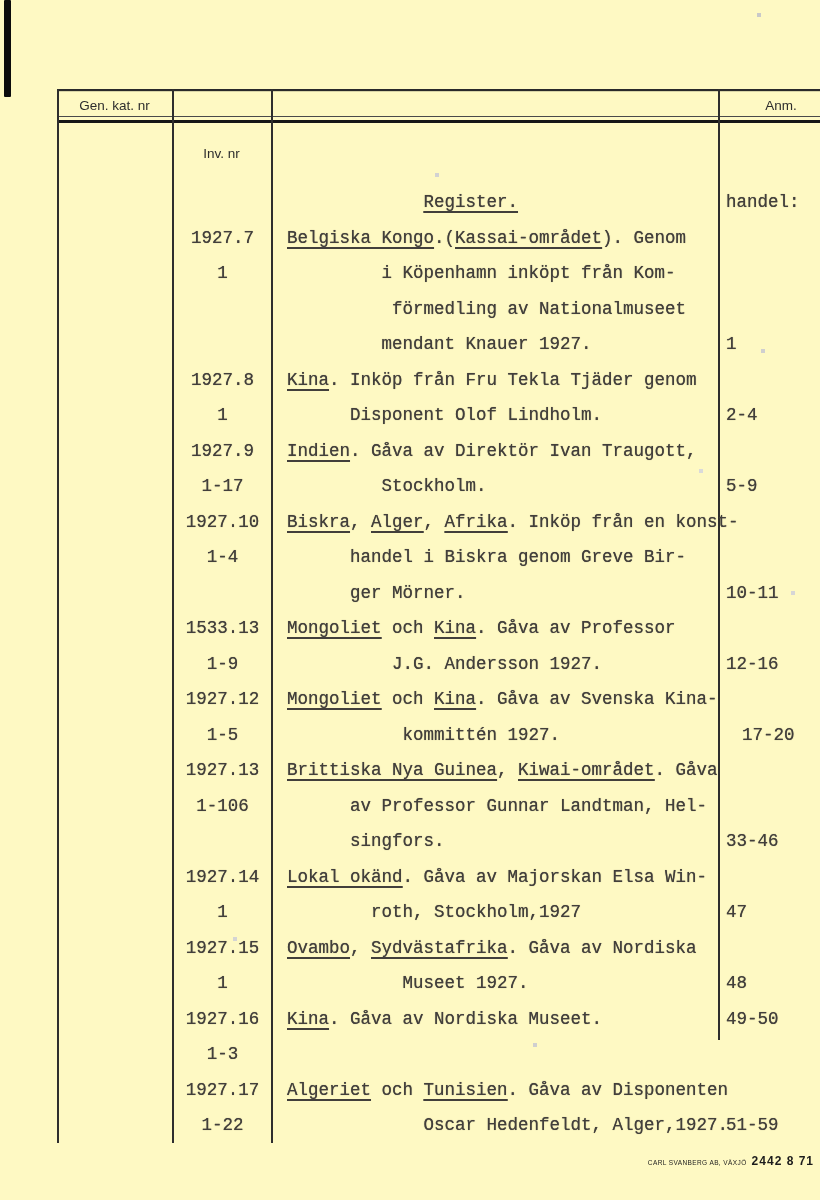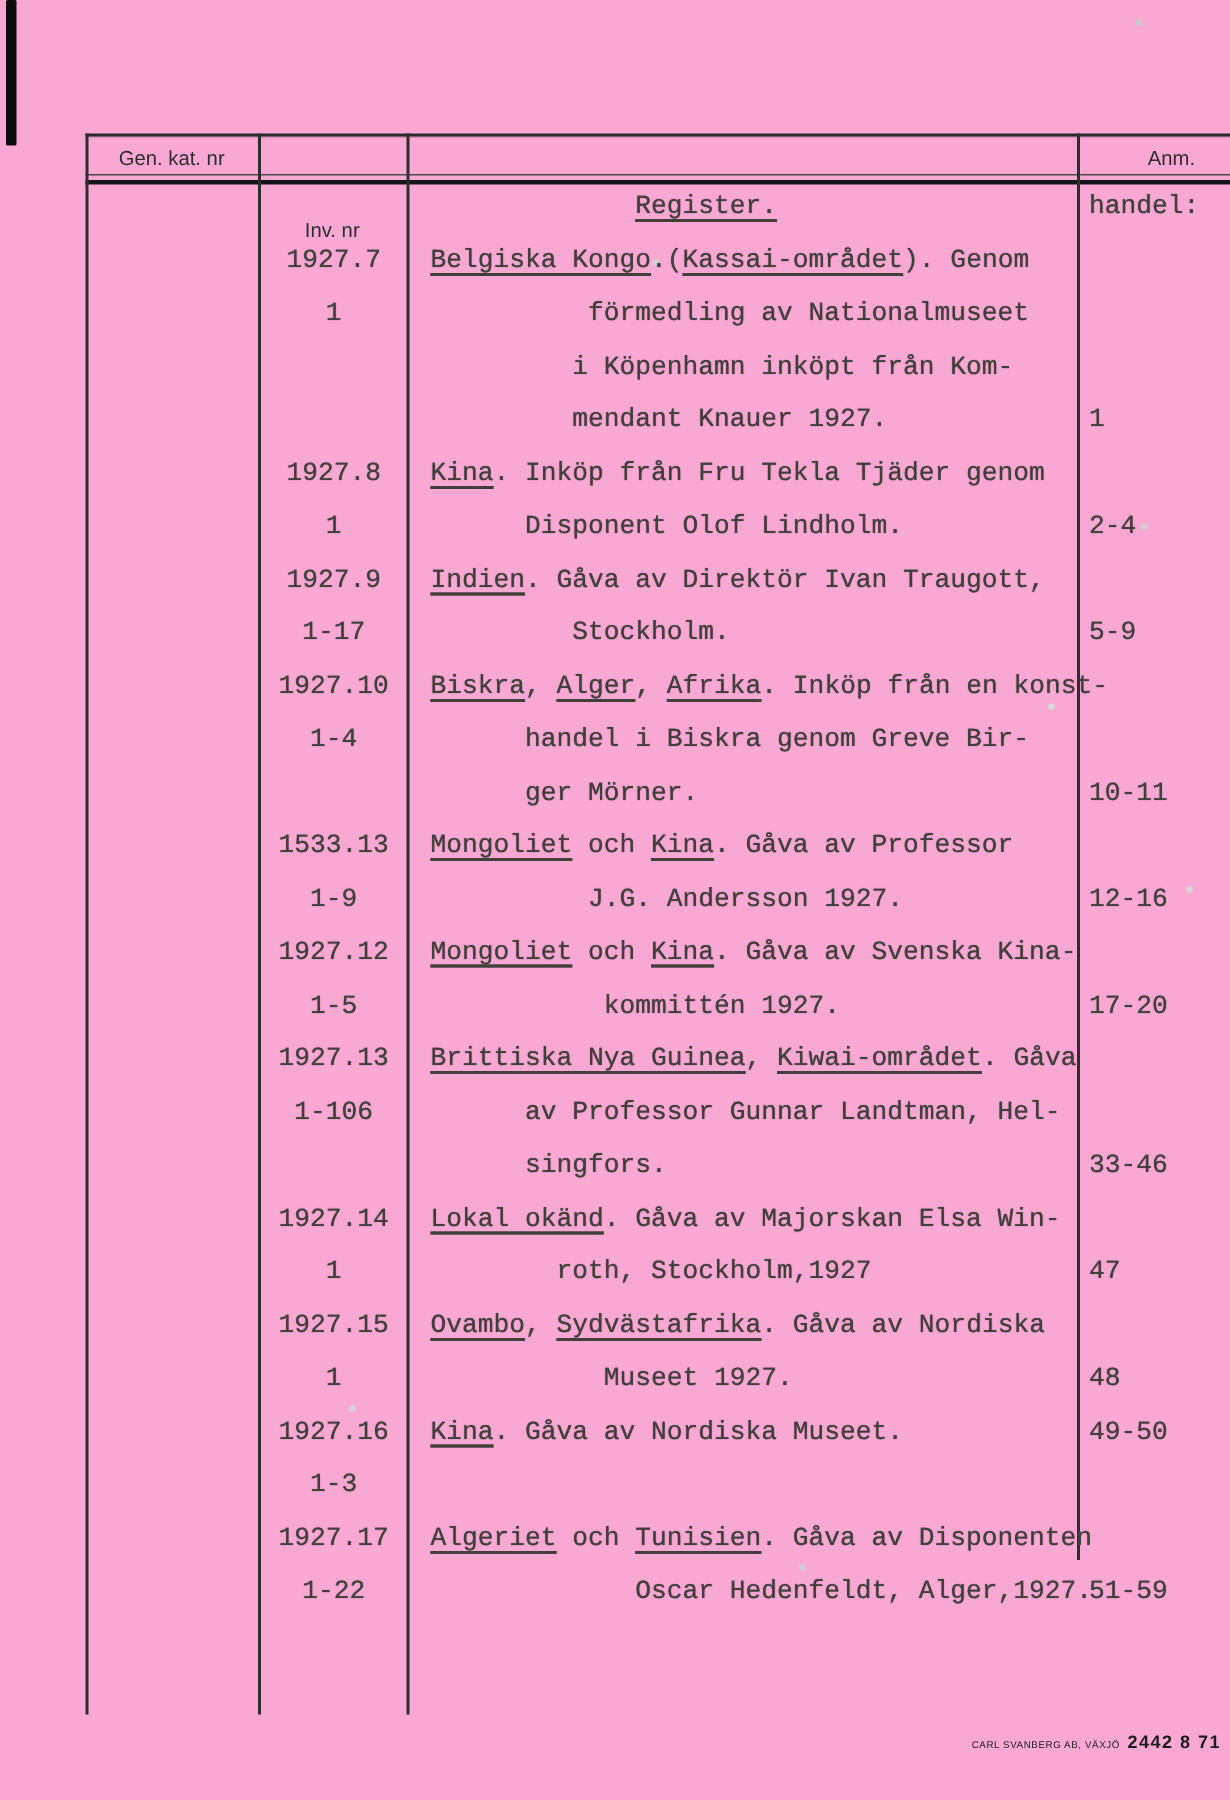--- a/index.html
+++ b/index.html
@@ -1,18 +1,18 @@
 <!DOCTYPE html>
 <html><head>
 <meta charset="utf-8">
 <style>
   html,body{margin:0;padding:0;}
   body{width:820px;height:1200px;background:#ffffff;position:relative;overflow:hidden;
        font-family:"Liberation Mono","DejaVu Sans Mono",monospace;color:#423f3b;}
-  .page{position:absolute;inset:0;background:#f9a8d4;}
+  .page{position:absolute;inset:0;background:#fef9c3;}
   
   .scan-bar{position:absolute;left:4px;top:0;width:7px;height:97px;background:#0c0c0c;border-radius:1px;}
   
   .hline{position:absolute;background:#1f1f1f;}
   .h-top{left:57px;right:0;top:89px;height:2px;background:#2a2a2a;box-shadow:0 1px 0 rgba(0,0,0,.15);}
   .h-mid-thin{left:57px;right:0;top:116px;height:1px;background:#4a4a4a;}
   .h-mid-thick{left:57px;right:0;top:120px;height:3px;background:#161616;}
   .vline{position:absolute;width:1.5px;background:#2e2e2e;top:89px;}
   .v-left{left:57px;height:1054px;}
   .v-kat{left:172px;height:1054px;}
@@ -21,21 +21,21 @@
   
   .col-head{position:absolute;top:94px;height:24px;line-height:24px;text-align:center;
             font-family:"Liberation Sans","DejaVu Sans",sans-serif;font-size:13.5px;color:#2d2d2d;}
   .ch-gen{left:57px;width:115px;}
   .ch-inv{left:172px;width:99px;margin-top:48px;}
   .ch-anm{left:718px;width:126px;}
   
   .body{position:absolute;left:0;top:121px;width:820px;font-size:17.5px;
         text-shadow:0 0 .7px rgba(60,58,54,.85);}
   .trow{display:flex;align-items:flex-start;}
-  .title-row{align-items:flex-end;}
+  .title-row{margin-top:64px;align-items:flex-end;}
   .c-kat{box-sizing:border-box;width:272px;padding-left:173px;text-align:center;flex:none;}
   .c-main{box-sizing:border-box;width:446px;padding-left:15px;flex:none;}
   .c-anm{box-sizing:border-box;flex:1;padding-left:8px;}
   .kat,.inv,.tline,.anm,.sidan{line-height:35.5px;white-space:nowrap;}
   .u{text-decoration:underline;text-underline-offset:4px;text-decoration-thickness:1.5px;}
   .ind{display:inline-block;}
   
   .footer{position:absolute;right:6px;top:1154px;display:flex;align-items:baseline;gap:5px;
           font-family:"Liberation Sans","DejaVu Sans",sans-serif;color:#1c1c1c;}
   .f-printer{font-size:6.5px;letter-spacing:.4px;}
@@ -77,22 +77,22 @@
       </div>
     </div>
     <div id="entries">
         <div class="trow">
           <div class="c-kat">
             <div class="kat">1927.7</div>
             <div class="inv">1</div>
           </div>
           <div class="c-main">
             <div class="tline"><span class="u">Belgiska Kongo</span><span>.(</span><span class="u">Kassai-området</span><span>). Genom</span></div>
+            <div class="tline"><span class="ind" style="width: 94.5px;"></span><span>i Köpenhamn inköpt från Kom-</span></div>
             <div class="tline"><span class="ind" style="width: 105px;"></span><span>förmedling av Nationalmuseet</span></div>
-            <div class="tline"><span class="ind" style="width: 94.5px;"></span><span>i Köpenhamn inköpt från Kom-</span></div>
             <div class="tline"><span class="ind" style="width: 94.5px;"></span><span>mendant Knauer 1927.</span></div>
           </div>
           <div class="c-anm" style="padding-top: 106.5px;">
             <div class="anm">1</div>
           </div>
         </div>
         <div class="trow">
           <div class="c-kat">
             <div class="kat">1927.8</div>
             <div class="inv">1</div>
@@ -147,21 +147,21 @@
         </div>
         <div class="trow">
           <div class="c-kat">
             <div class="kat">1927.12</div>
             <div class="inv">1-5</div>
           </div>
           <div class="c-main">
             <div class="tline"><span class="u">Mongoliet</span><span> och </span><span class="u">Kina</span><span>. Gåva av Svenska Kina-</span></div>
             <div class="tline"><span class="ind" style="width: 115.5px;"></span><span>kommittén 1927.</span></div>
           </div>
-          <div class="c-anm" style="padding-top: 35.5px;">
+          <div class="c-anm" style="padding-top: 35.5px; margin-left: 16px;">
             <div class="anm">17-20</div>
           </div>
         </div>
         <div class="trow">
           <div class="c-kat">
             <div class="kat">1927.13</div>
             <div class="inv">1-106</div>
           </div>
           <div class="c-main">
             <div class="tline"><span class="u">Brittiska Nya Guinea</span><span>, </span><span class="u">Kiwai-området</span><span>. Gåva</span></div>

